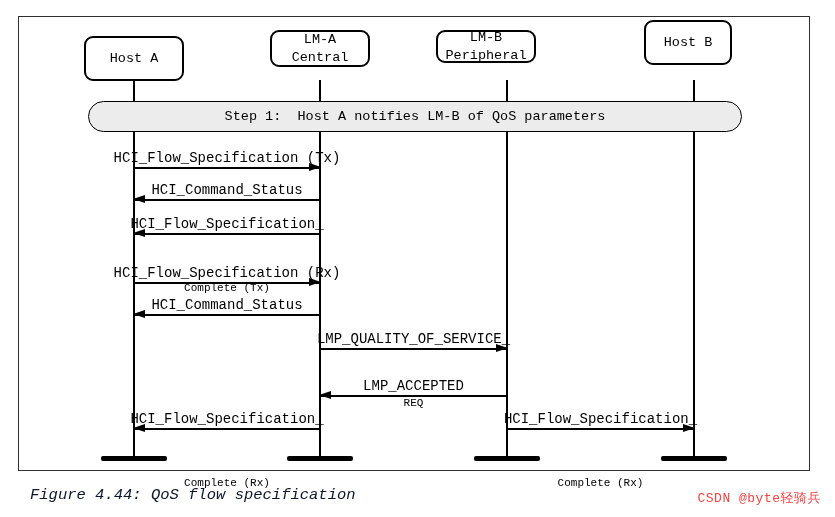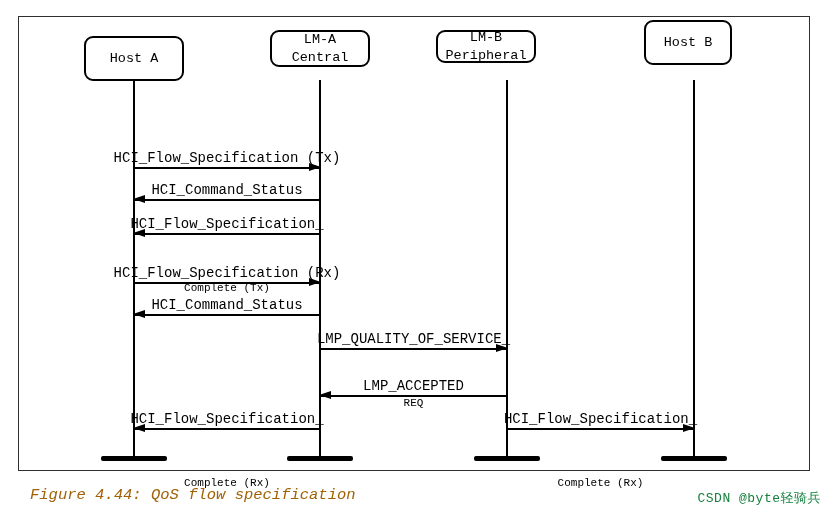--- a/index.html
+++ b/index.html
@@ -81,27 +81,27 @@
     border-top: 4.5px solid transparent;
     border-bottom: 4.5px solid transparent;
   }
   .ah.r { right: -1px; border-left: 12px solid #000; }
   .ah.l { left: -1px;  border-right: 12px solid #000; }
   .caption {
     position: absolute;
     left: 30px; top: 486px;
     font-size: 15.5px;
     font-style: italic;
-    color: #a16207;
+    color: #0f172a;
   }
   .watermark {
     position: absolute;
     right: 14px; top: 489px;
     font-size: 13px;
-    color: #15803d;
+    color: #ef4444;
     letter-spacing: 0.5px;
   }
 </style>
 </head>
 <body>
 
 <div class="canvas">
   <div class="frame"></div>
   <div id="diagram-layer">
       <div class="lifeline" style="left: 133px; top: 80px; height: 379px;"></div>
@@ -161,15 +161,18 @@
         <div class="above">HCI_Flow_Specification_</div>
         <div class="below">Complete (Rx)</div>
       </div>
       <div class="message" style="left: 507px; top: 429px; width: 187px;">
         <div class="line"></div>
         <div class="ah r"></div>
         <div class="above">HCI_Flow_Specification_</div>
         <div class="below">Complete (Rx)</div>
       </div>
     </div>
+  <div class="banner">
+    <span>Step 1:  Host A notifies LM-B of QoS parameters</span>
+  </div>
   <div class="caption">Figure 4.44: QoS flow specification</div>
   <div class="watermark">CSDN @byte轻骑兵</div>
 </div>
 
 </body></html>

